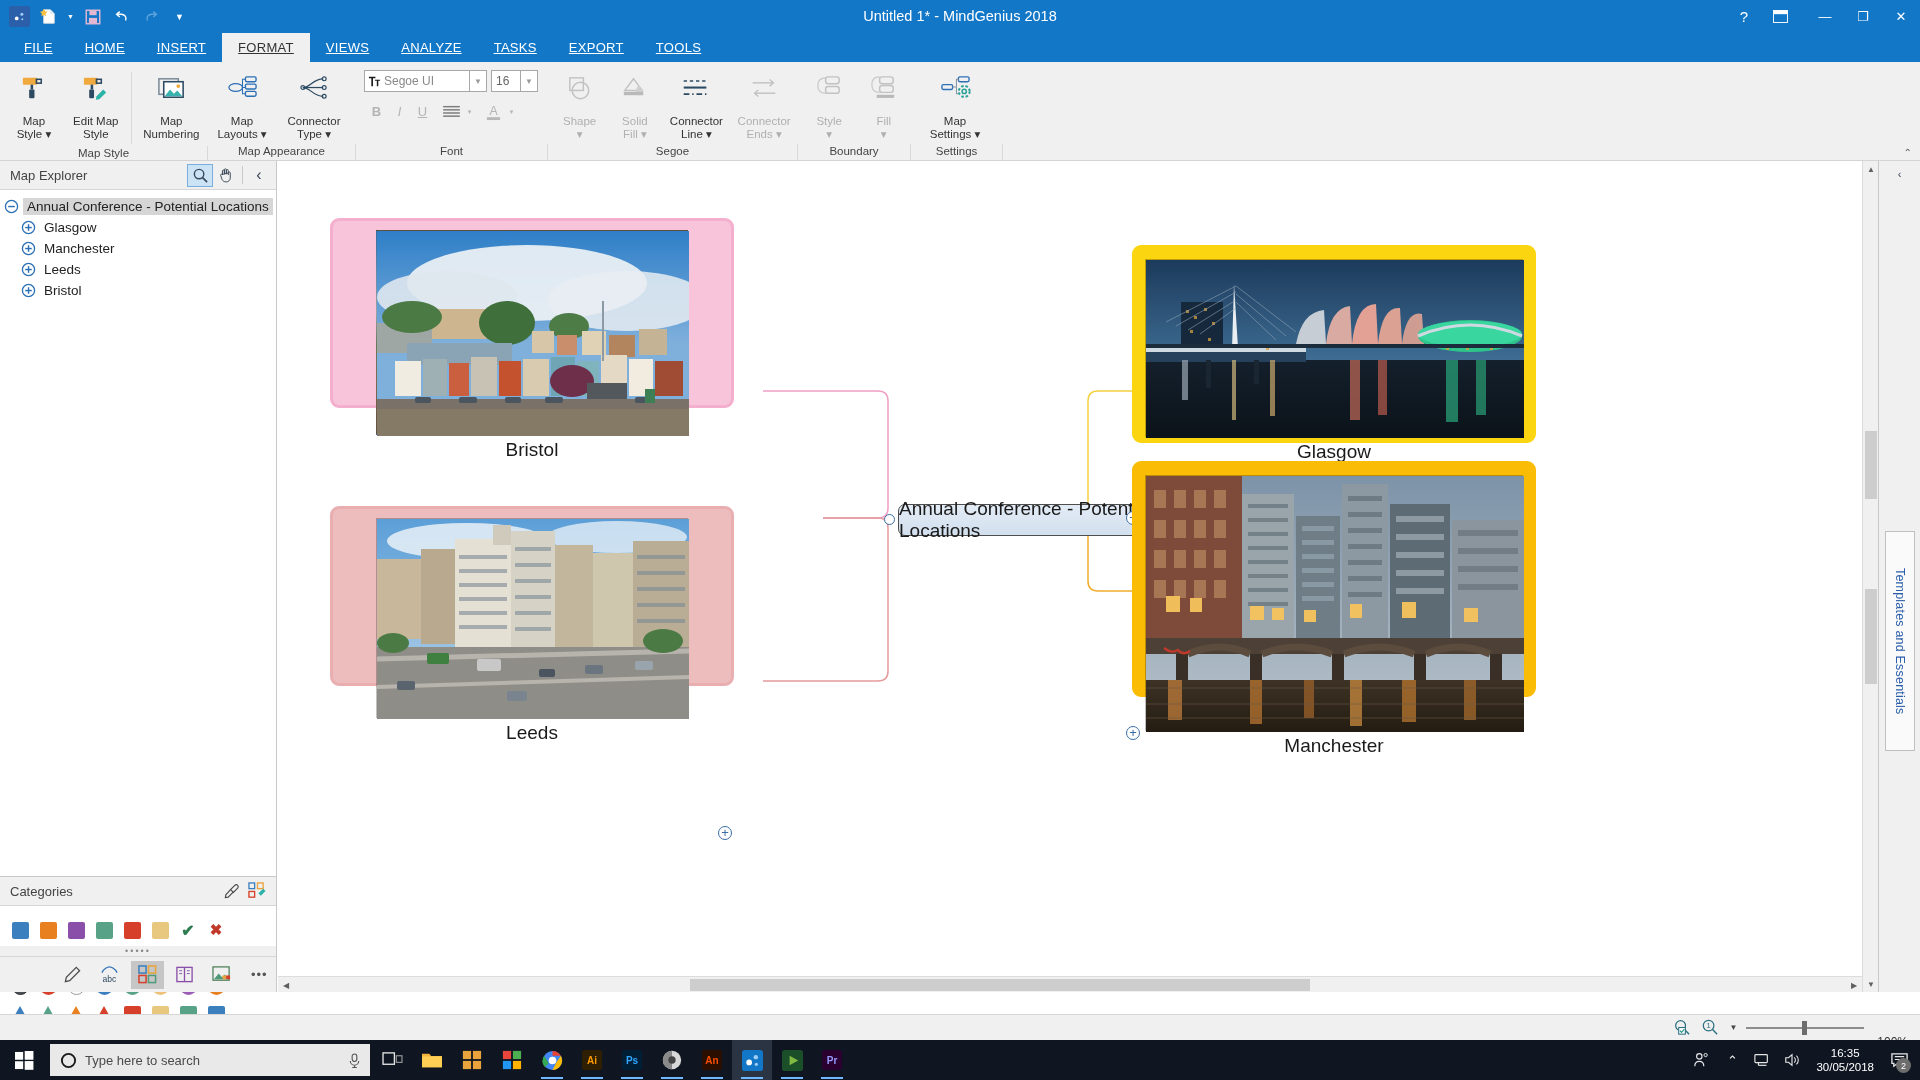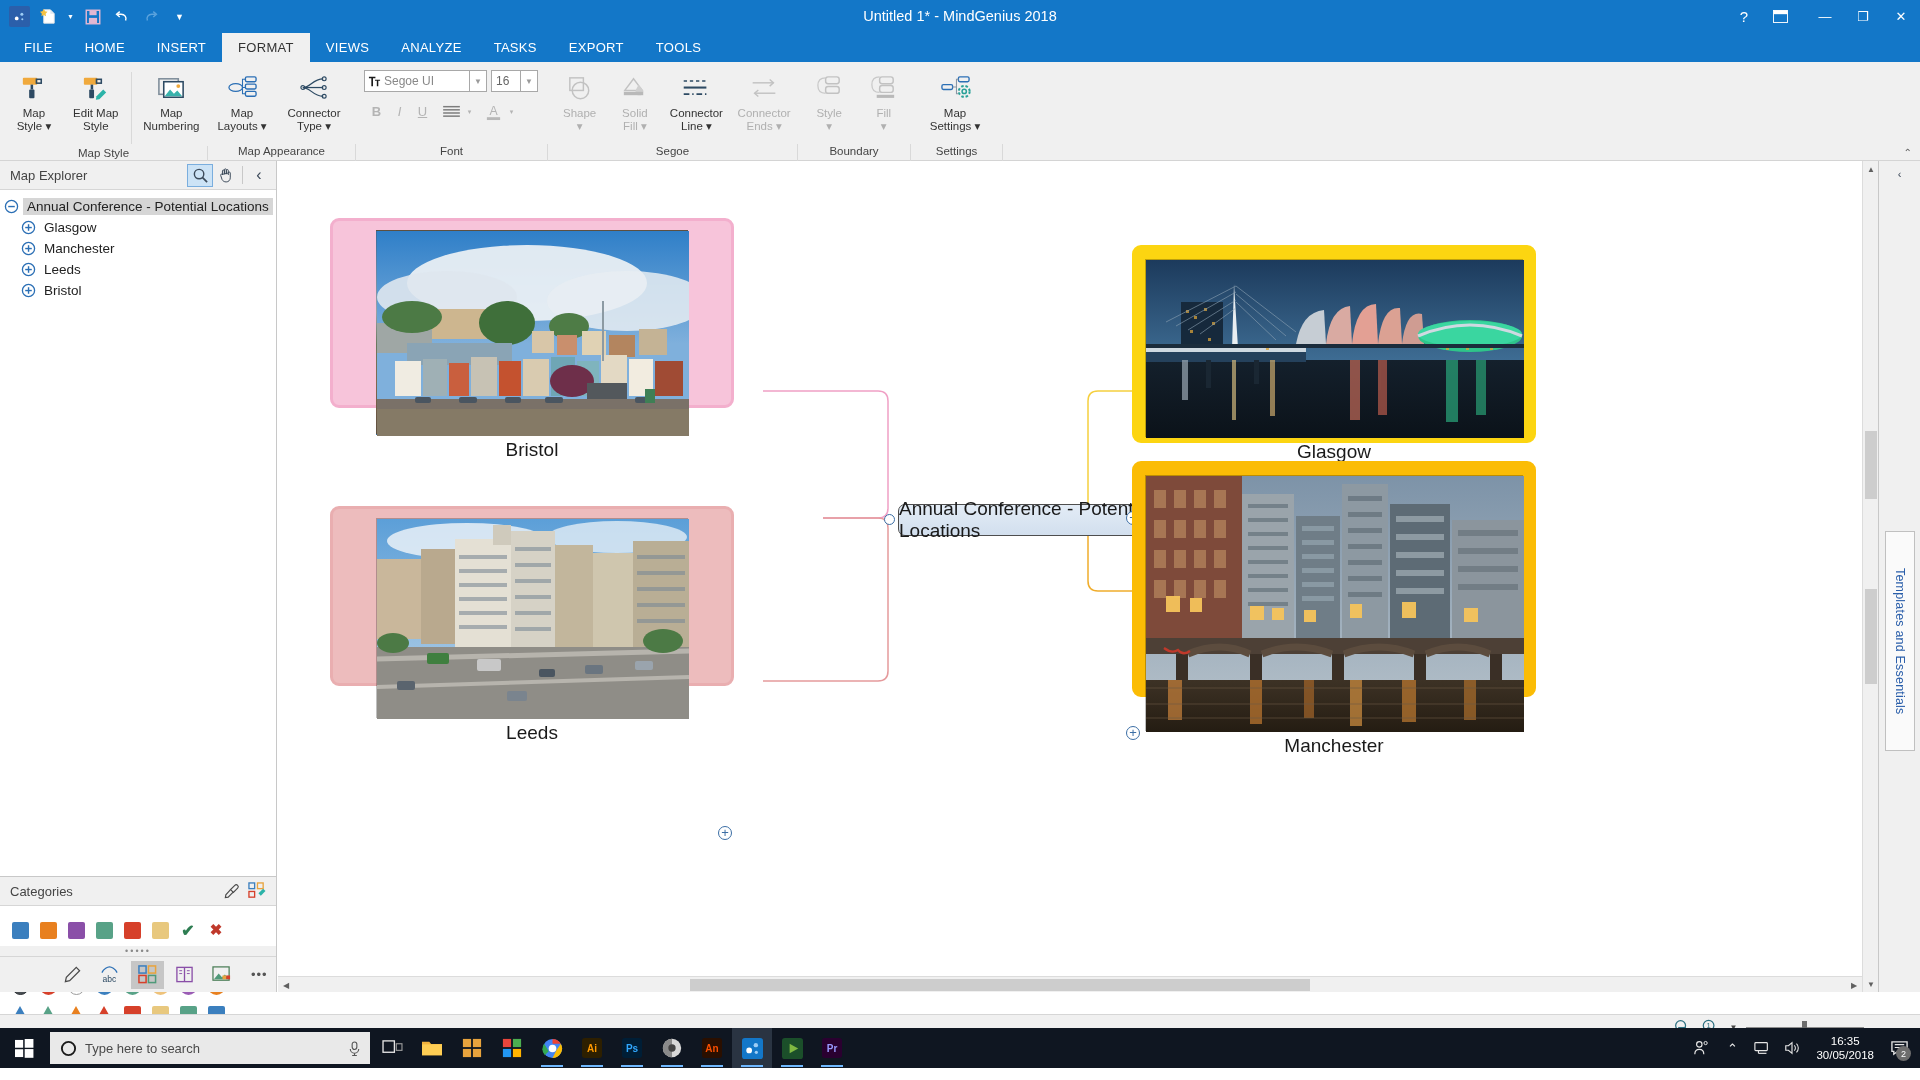--- a/index.html
+++ b/index.html
@@ -37,21 +37,21 @@
   .help-btns { position: absolute; right: 122px; top: 0; display: flex; height: 33px; }
   .help-btns > div { width:36px; height:33px; display:flex; align-items:center; justify-content:center; color:#fff; font-size:15px;}
 
   
   .tabbar {
     position: absolute; top: 33px; left: 0; width: 1920px; height: 29px;
     background: #1377c8; display: flex; align-items: flex-end; padding-left: 8px;
   }
   .tab {
     padding: 0 16px; height: 29px; line-height: 29px; color: #ffffff;
-    font-size: 13px; letter-spacing: .3px;
+    font-size: 13px; letter-spacing: .3px; text-decoration: underline;
   }
   .tab.active { background: #f0f0f0; color: #333333; }
 
   
   .ribbon {
     position: absolute; top: 62px; left: 0; width: 1920px; height: 99px;
     background: #f0f0f0; border-bottom: 1px solid #d4d4d4;
     display: flex; align-items: stretch;
   }
   .rgroup { position: relative; display: flex; flex-direction: column; height: 99px; }
@@ -62,21 +62,21 @@
   }
   .rgroup:last-child .rgroup-title { border-right: none; }
   .rbtn {
     width: 62px; display: flex; flex-direction: column; align-items: center;
     padding-top: 5px; font-size: 11.5px; color: #333; text-align: center; line-height: 12.5px;
   }
   .rbtn.wide { width: 76px; }
   .rbtn.sel { background: #c6c6c6; }
   .rbtn.disabled { color: #b0b0b0; }
   .rbtn .ico { height: 34px; display: flex; align-items: center; justify-content: center; }
-  .rbtn .lbl { margin-top: 2px; }
+  .rbtn .lbl { margin-top: 10px; }
   .rsep { width: 1px; background: #d9d9d9; margin: 6px 3px 2px 3px; height: 72px; }
 
   
   .fontgrp { padding: 8px 6px 0 8px; }
   .font-row1 { display: flex; align-items: flex-start; gap: 4px; }
   .font-name {
     width: 106px; height: 22px; border: 1px solid #a8a8a8; background: #fff;
     display: flex; align-items: center; padding-left: 3px; font-size: 12px; color: #888;
   }
   .combo-arrow {
@@ -214,21 +214,21 @@
     display: flex; align-items: center; justify-content: flex-end; padding-right: 12px; gap: 6px;
   }
   .zoom-slider { position: relative; width: 118px; height: 16px; display:flex; align-items:center;}
   .zoom-track { position:absolute; left:0; right:0; height:2px; background:#8d8d8d; }
   .zoom-thumb { position:absolute; left:56px; width:5px; height:14px; background:#6d6d6d; }
   .zoom-pct { font-size: 12px; color: #333; width: 38px; text-align: right; margin-top: 28px; }
   .sb-icon { width: 22px; height: 22px; display:flex; align-items:center; justify-content:center; color:#2b7a8c;}
 
   
   .taskbar {
-    position: absolute; left: 0; bottom: 12px; width: 1920px; height: 40px;
+    position: absolute; left: 0; bottom: 0; width: 1920px; height: 40px;
     background: #0f1621; display: flex; align-items: center;
   }
   .start {
     width: 48px; height: 40px; display: flex; align-items: center; justify-content: center;
   }
   .tb-search {
     width: 320px; height: 32px; background: #e9e9e9; display: flex; align-items: center;
     padding: 0 8px 0 10px; gap: 8px; margin-left: 2px;
   }
   .tb-search .txt { flex: 1; font-size: 13px; color: #4a4a4a; }

